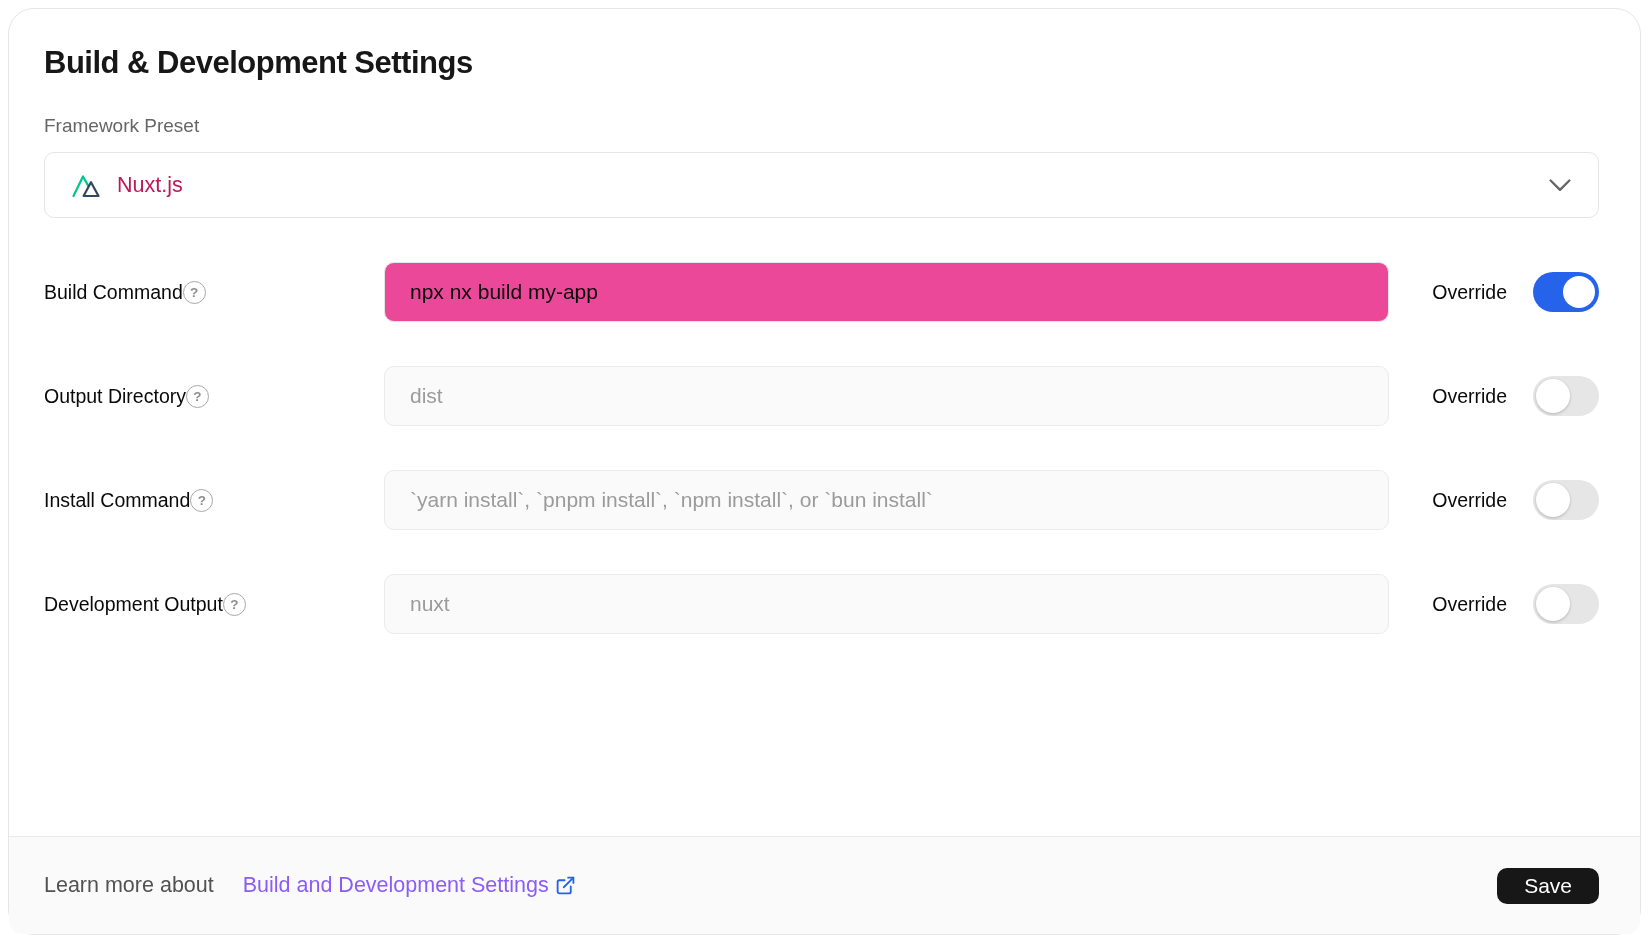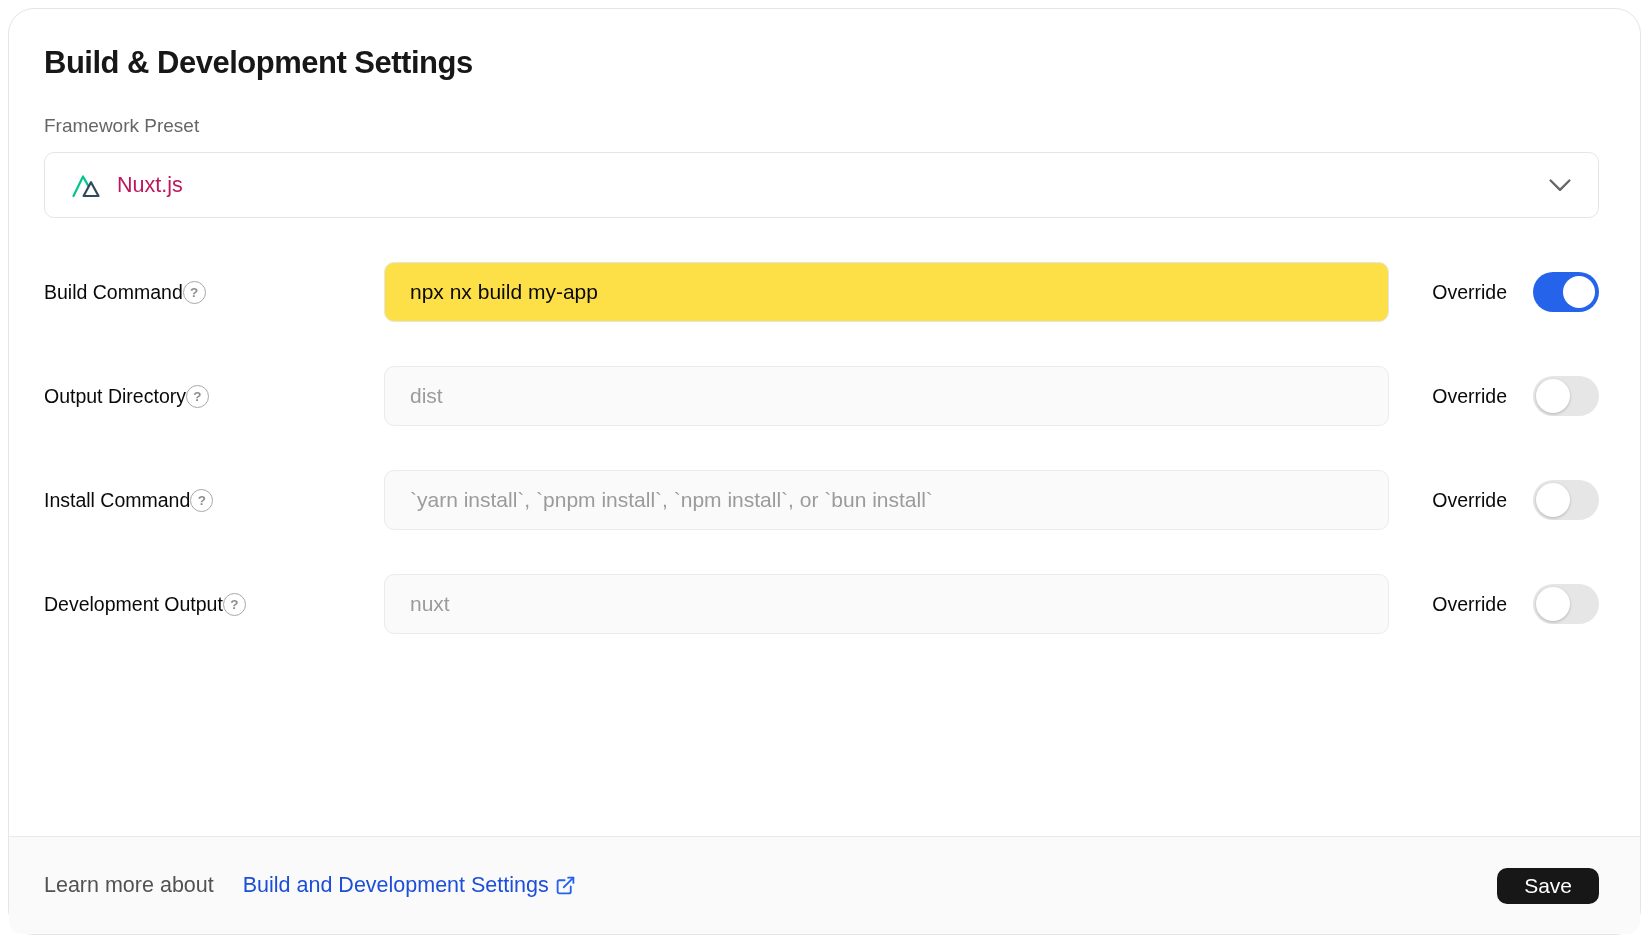--- a/index.html
+++ b/index.html
@@ -83,21 +83,21 @@
   }
   .row-input {
     flex: 1 1 auto;
     height: 60px;
     border: 1px solid #e5e5e5;
     border-radius: 10px;
     padding: 0 25px;
     font-size: 21px;
     font-family: inherit;
     color: #0a0a0a;
-    background: #fde047;
+    background: #ec4899;
     outline: none;
     min-width: 0;
   }
   .row-input::placeholder { color: #9b9b9b; opacity: 1; }
   .row-input:disabled {
     background: #fafafa;
     border-color: #ebebeb;
     color: #9b9b9b;
   }
   .override-group {
@@ -148,21 +148,21 @@
     padding: 0 41px 0 35px;
   }
   .learn-more {
     display: flex;
     align-items: center;
     font-size: 21.5px;
     gap: 20px;
   }
   .learn-more-prefix { color: #525252; margin-right: 9px; }
   .learn-more-link {
-    color: #1d4ed8;
+    color: #8b5cf6;
     text-decoration: none;
     display: inline-flex;
     align-items: center;
     gap: 6px;
     cursor: pointer;
   }
   .save-button {
     height: 36px;
     padding: 0 27px;
     background: #171717;

